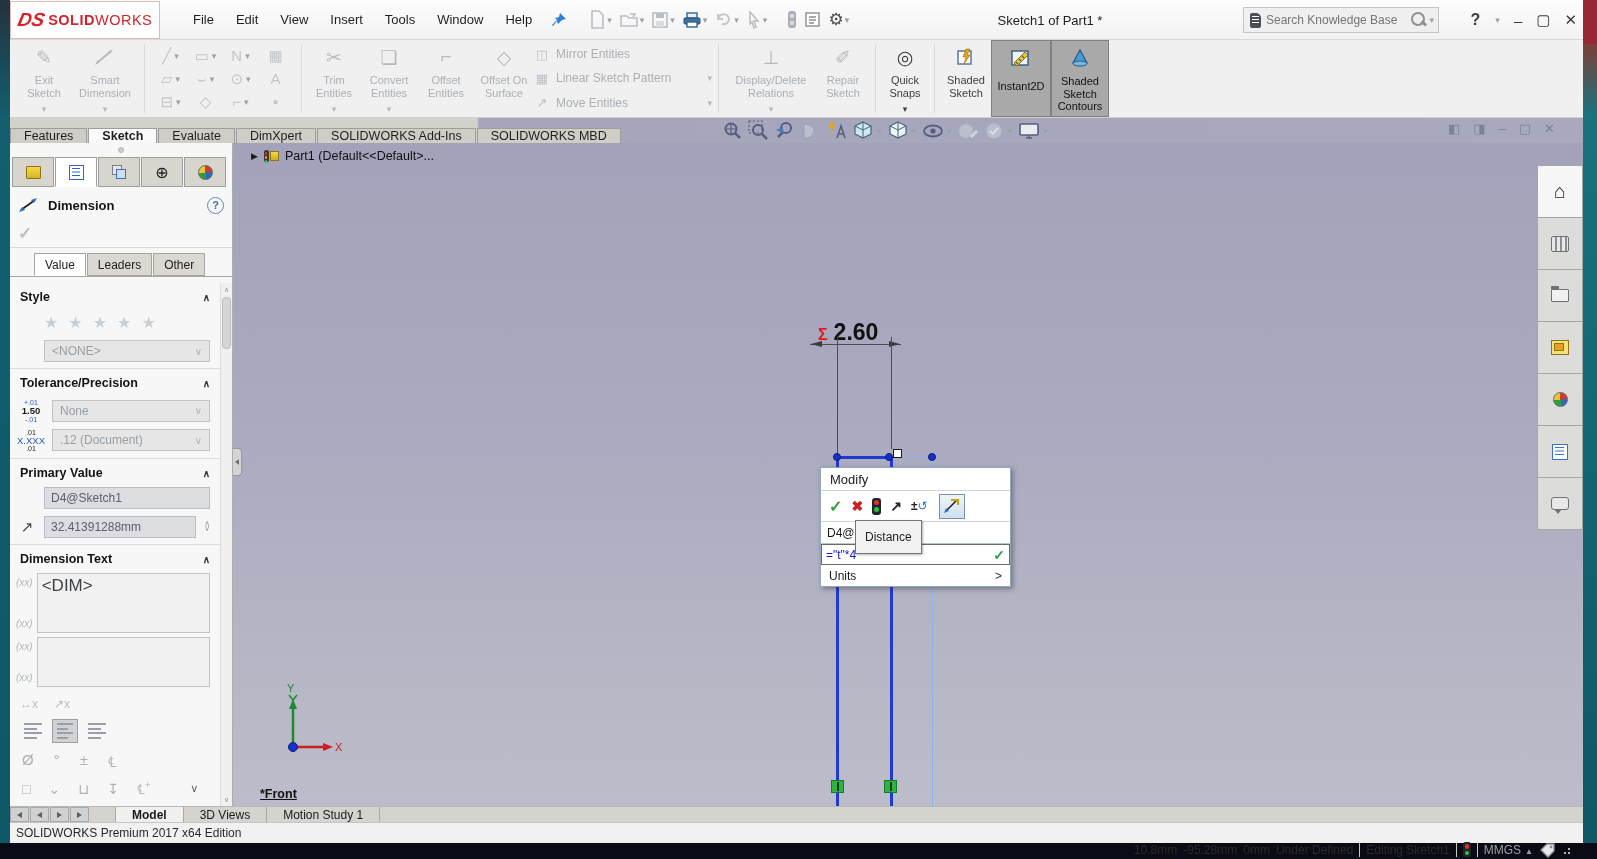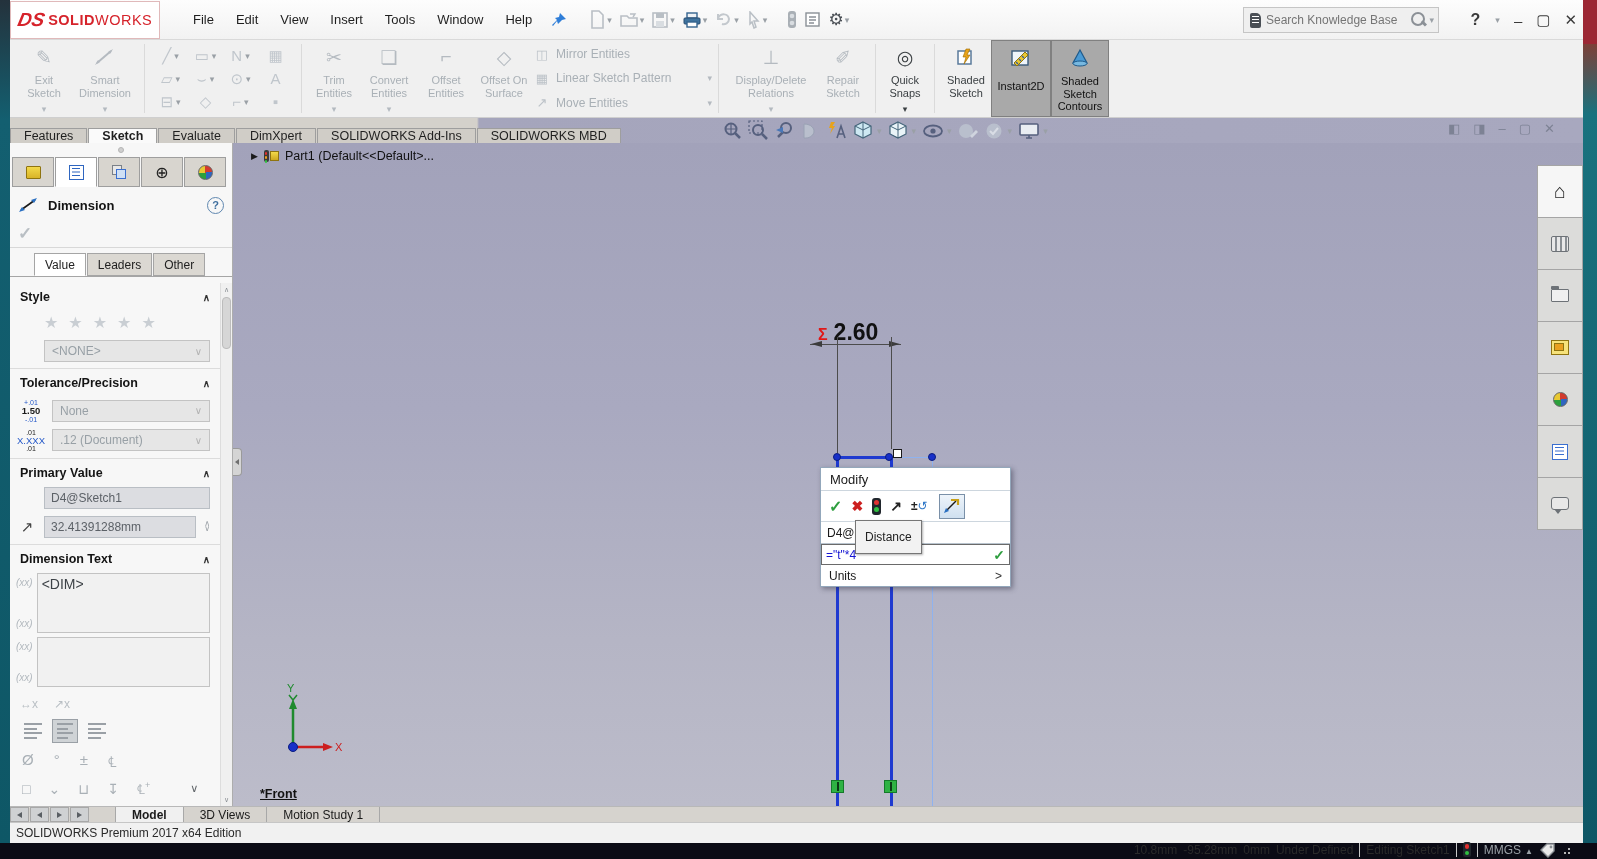--- a/index.html
+++ b/index.html
@@ -118,21 +118,21 @@
   .tp-row .dropdown { flex:1; }
   .field { height:22px; background:#dcdde1; border:1px solid #b9bec4; color:#5c6167; font-size:12px; display:flex; align-items:center; padding:0 6px; }
   #pv-name { margin:4px 10px 0 34px; }
   .pv-row { display:flex; align-items:center; margin:7px 10px 0 6px; gap:6px; }
   .pv-ico { width:22px; text-align:center; color:#444; font-size:15px; }
   .pv-row .field { flex:1; }
   #pv-spin { display:flex; flex-direction:column; line-height:.6; color:#9aa0a6; font-size:8px; margin-left:2px; }
   .dt-block { display:flex; margin:4px 10px 0 6px; gap:4px; }
   .dt-icons { display:flex; flex-direction:column; justify-content:space-between; padding:4px 0; }
   .dt-icons span { color:#b3b9bf; font-size:10px; font-style:italic; }
-  .dt-area { flex:1; height:60px; background:#f1f1f1; border:1px solid #c3c3c3; font-size:14px; color:#3d4247; padding:2px 4px; }
+  .dt-area { flex:1; height:60px; background:#f1f1f1; border:1px solid #c3c3c3; font-size:17px; color:#3d4247; padding:2px 4px; }
   .dt-area.empty { height:50px; }
   #just-row { display:flex; gap:16px; padding:10px 0 0 10px; color:#b9bfc4; font-size:12px; }
   #align-row { display:flex; gap:6px; padding:8px 0 0 10px; }
   .align-btn { width:26px; height:24px; display:flex; flex-direction:column; justify-content:center; gap:2.5px; padding:0 4px; }
   .align-btn i { height:2px; background:#9aa0a6; }
   .align-btn .short { width:70%; }
   .align-btn.sel { background:#cfd3d6; border:1px solid #9aa0a6; }
   #sym-row { display:flex; gap:20px; padding:8px 0 0 12px; color:#a9b0b6; font-size:15px; }
   #bot-row { display:flex; gap:18px; padding:8px 0 0 12px; color:#a9b0b6; font-size:14px; align-items:center; }
   #bot-row .ov { margin-left:22px; color:#5f6468; font-size:11px; }
@@ -314,20 +314,21 @@
         <svg width="17" height="17">
             <rect x="2" y="2" width="13" height="13" fill="#fff" stroke="#8a9096" stroke-width="1.4"></rect>
             <path d="M5 6 H12 M5 9 H12 M5 12 H10" stroke="#8a9096" stroke-width="1.4"></path>
           </svg>
       </span>
       <span class="qat-btn" style="font-size:17px;color:#4a4f55;">
         <span>⚙</span>
         <span class="dd">▾</span>
       </span>
     </div>
+    <div id="doc-title">Sketch1 of Part1 *</div>
     <div id="search-box">
       <span id="kb-icon"></span>
       <input id="search-input" placeholder="Search Knowledge Base" style="">
       <span class="mag"></span>
       <span class="dd">▾</span>
     </div>
     <div id="title-controls">
       <span class="help-glyph">?</span>
       <span class="dd">▾</span>
       <span class="tc-glyph">–</span>

